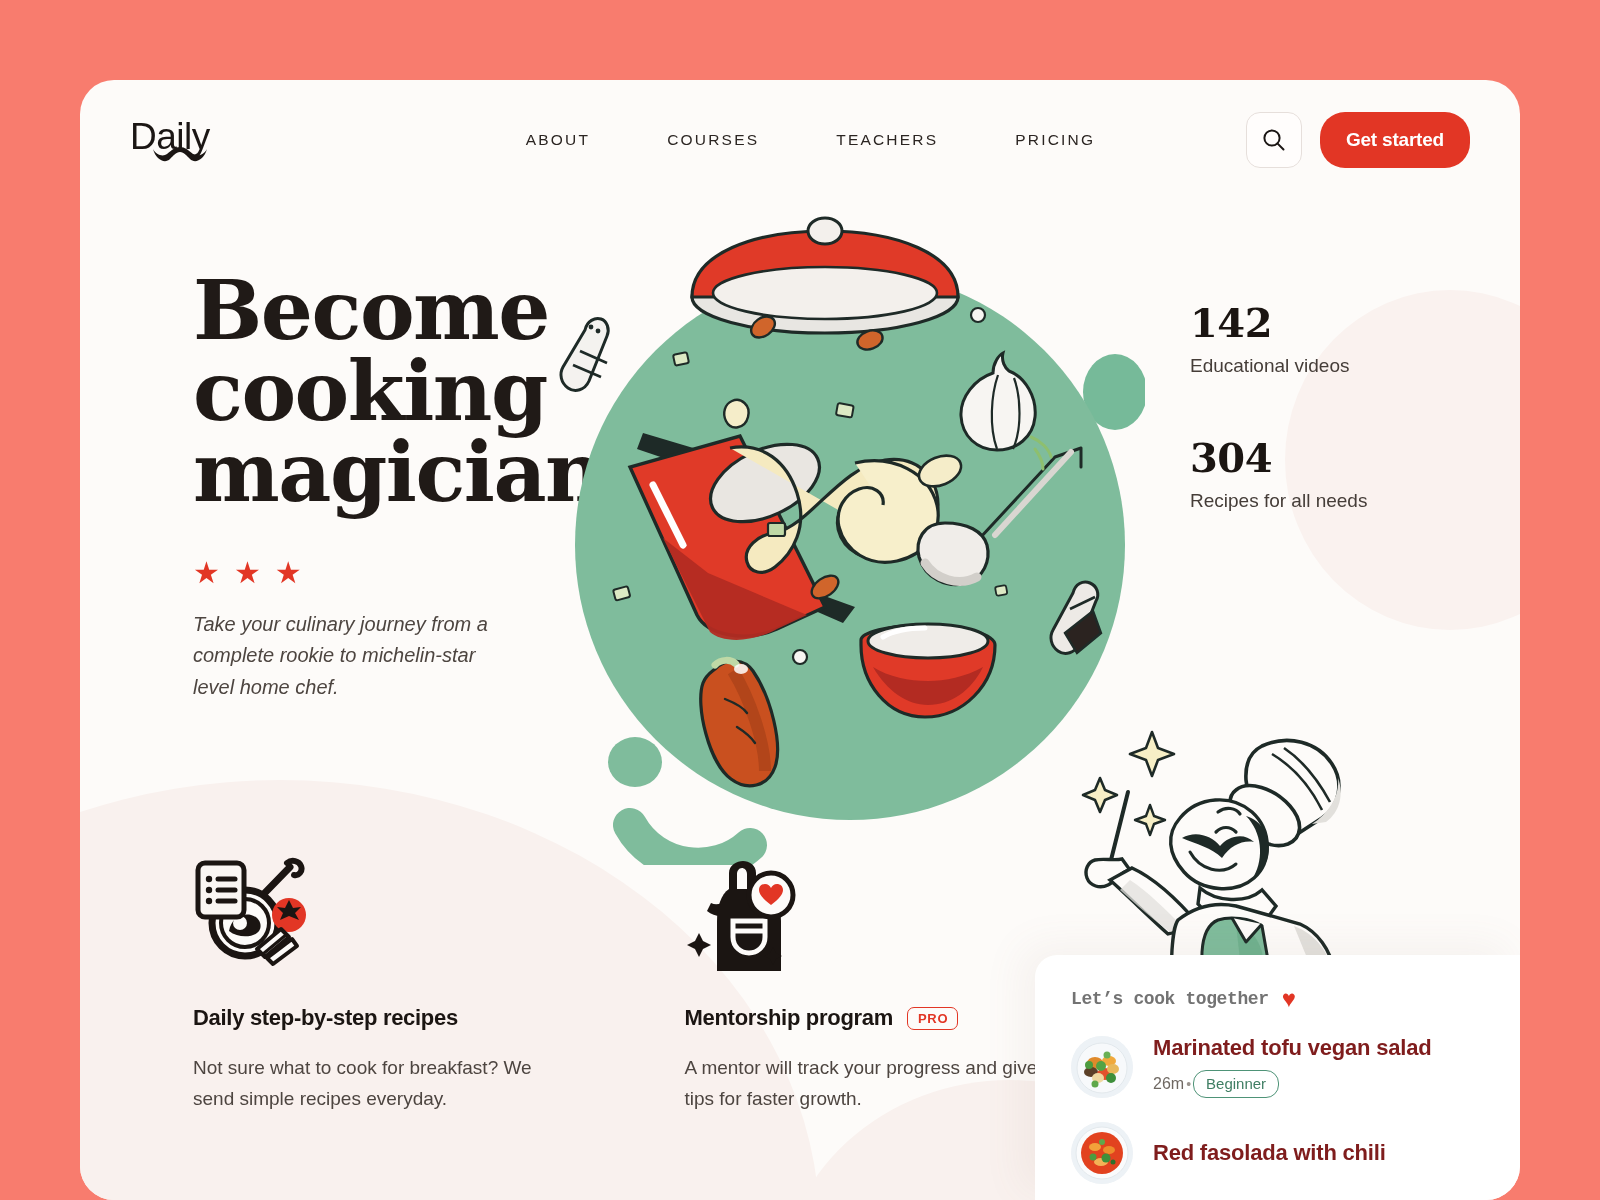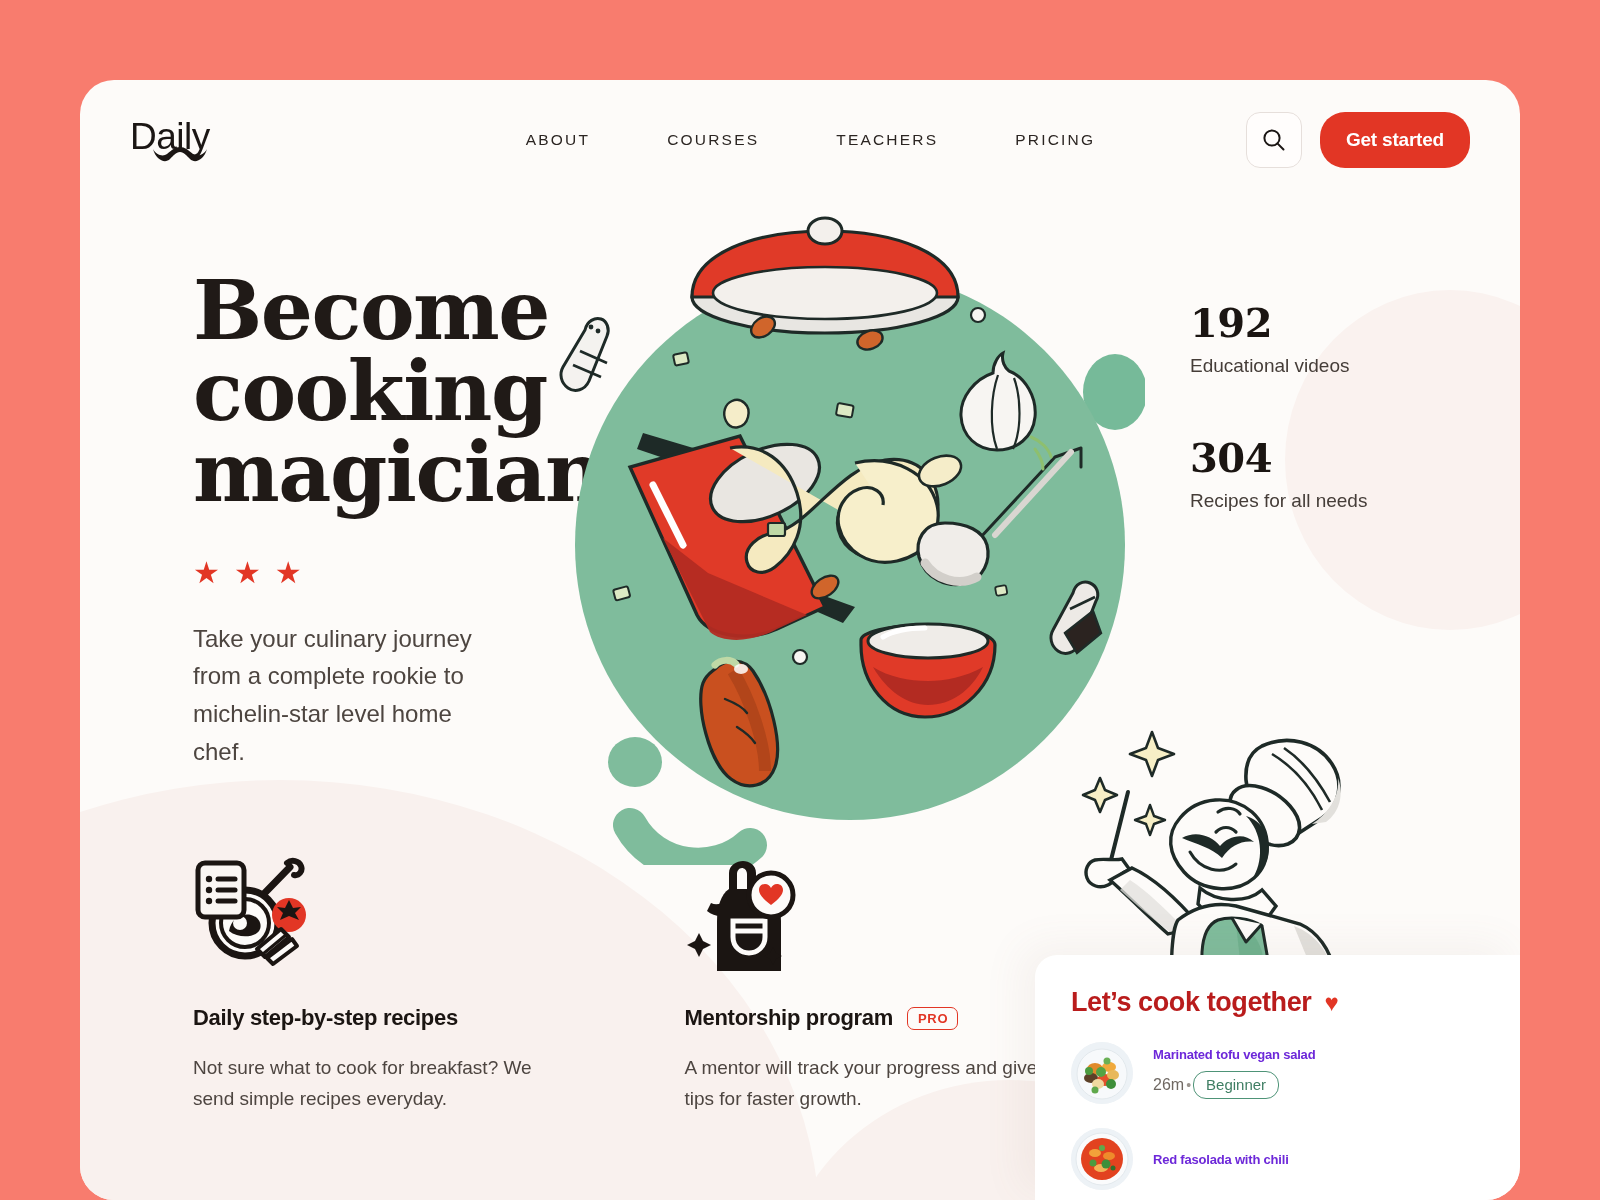--- a/index.html
+++ b/index.html
@@ -152,25 +152,26 @@
   }
   .stars {
     margin-top: 44px;
     display: flex;
     gap: 14px;
     color: #E23625;
     font-size: 30px;
     line-height: 1;
   }
   .hero-sub {
-    margin-top: 32px;
-    font-size: 24px;
+    margin-top: 21px;
+    font-size: 20px;
     line-height: 1.58;
     color: #4D4540;
     max-width: 300px;
+    font-style: italic;
   }
 
   
   .hero-illus {
     position: absolute;
     left: 445px;
     top: 125px;
     width: 620px;
     height: 660px;
   }
@@ -259,46 +260,46 @@
     box-shadow: -14px -10px 40px rgba(140,110,100,0.07);
     padding: 32px 0 0 36px;
     overflow: hidden;
   }
   .cook-title-row {
     display: flex;
     align-items: center;
     gap: 13px;
   }
   .cook-title {
-    font-family: Liberation Sans, sans-serif;
+    font-family: Liberation Mono, monospace;
     font-weight: bold;
-    font-size: 27px;
-    color: #b91c1c;
+    font-size: 18px;
+    color: #737373;
     letter-spacing: -0.4px;
   }
   .cook-heart { color: #E23625; font-size: 24px; line-height: 1; }
 
   .recipe-row {
     display: flex;
     align-items: center;
     gap: 20px;
     margin-top: 24px;
   }
   .recipe-thumb {
     width: 62px; height: 62px;
     border-radius: 50%;
     flex: 0 0 62px;
     overflow: hidden;
     position: relative;
     background: #EFF3F6;
   }
   .recipe-name {
-    font-size: 13px;
+    font-size: 22px;
     font-weight: bold;
-    color: #6d28d9;
+    color: #7f1d1d;
     letter-spacing: -0.2px;
   }
   .recipe-meta {
     margin-top: 9px;
     display: flex;
     align-items: center;
     gap: 2px;
     font-size: 16px;
     color: #6F6862;
   }
@@ -442,21 +443,21 @@
       <rect x="313" y="198" width="16" height="12" rx="2" transform="rotate(10 313 198)" fill="#DCE9C4" stroke="#1E2A27" stroke-width="2"></rect>
       <rect x="88" y="385" width="15" height="11" rx="2" transform="rotate(-15 88 385)" fill="#DCE9C4" stroke="#1E2A27" stroke-width="2"></rect>
       <rect x="470" y="382" width="11" height="9" rx="2" transform="rotate(-10 470 382)" fill="#DCE9C4" stroke="#1E2A27" stroke-width="1.8"></rect>
       <circle cx="453" cy="110" r="7" fill="#F7F5F2" stroke="#1E2A27" stroke-width="2.2"></circle>
       <circle cx="275" cy="452" r="7" fill="#F7F5F2" stroke="#1E2A27" stroke-width="2.2"></circle>
     </svg>
   </div>
 
   <div class="stats">
     <div class="stat">
-      <div class="stat-num">192</div>
+      <div class="stat-num">142</div>
       <div class="stat-label">Educational videos</div>
     </div>
     <div class="stat">
       <div class="stat-num">304</div>
       <div class="stat-label">Recipes for all needs</div>
     </div>
   </div>
 
   <div class="features">
 

